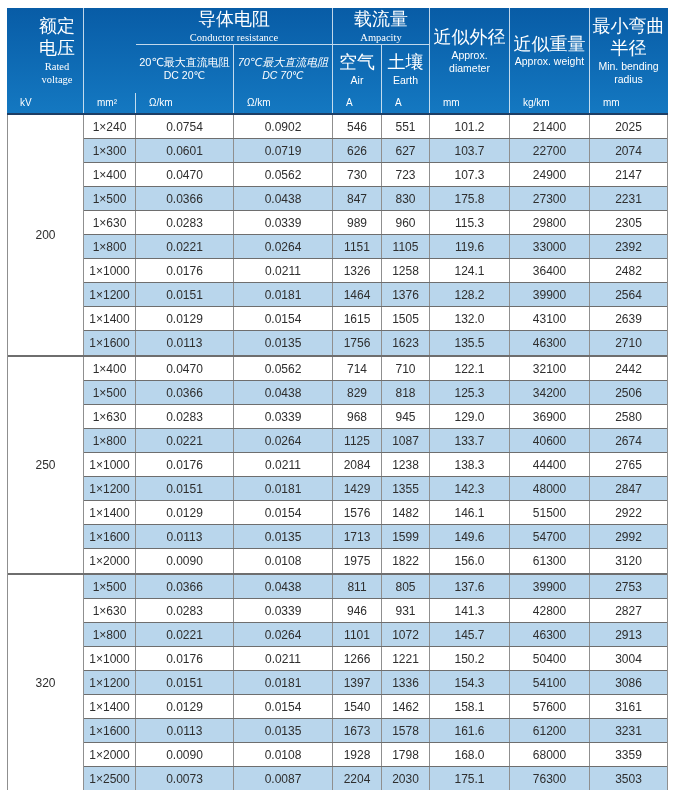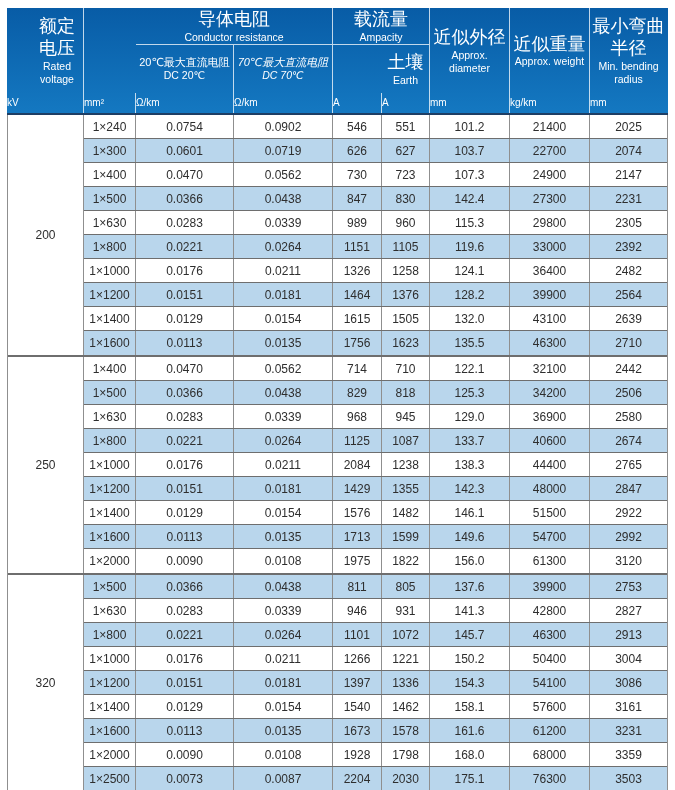--- a/index.html
+++ b/index.html
@@ -24,24 +24,24 @@
     border-bottom:2px solid #1e3e64;
     text-align:center;
   }
   .hcell{
     display:flex;flex-direction:column;justify-content:center;align-items:center;
     line-height:1.25;box-sizing:border-box;overflow:hidden;
   }
   .vline{border-right:1px solid rgba(255,255,255,0.75);}
   .hline{border-bottom:1px solid rgba(255,255,255,0.75);}
   .zh{font-size:18px;}
-  .en{font-size:10.5px;}
+  .en{font-size:10.5px;font-family:Liberation Serif, serif;}
   .zh-sub{font-size:11px;white-space:nowrap;}
   .en-sub{font-size:10.5px;}
-  .unit{font-size:10px;display:flex;align-items:flex-start;justify-content:center;box-sizing:border-box;}
+  .unit{font-size:10px;display:flex;align-items:flex-start;justify-content:center;box-sizing:border-box;padding-left:13px;}
 
   .c-volt-t{grid-column:1;grid-row:1/3;padding-left:24px;}
   .c-volt-u{grid-column:1;grid-row:3;}
   .c-spec-t{grid-column:2;grid-row:1/3;}
   .c-spec-u{grid-column:2;grid-row:3;}
   .g-res  {grid-column:3/5;grid-row:1;}
   .c-dc20 {grid-column:3;grid-row:2;}
   .c-dc20u{grid-column:3;grid-row:3;}
   .c-dc70 {grid-column:4;grid-row:2;font-style:italic;}
   .c-dc70u{grid-column:4;grid-row:3;}
@@ -109,20 +109,24 @@
         <span class="en-sub">DC 20℃</span>
       </div>
       <div class="hcell vline c-dc70">
         <span class="zh-sub">70℃最大直流电阻</span>
         <span class="en-sub">DC 70℃</span>
       </div>
       <div class="hcell vline hline g-amp">
         <span class="zh">载流量</span>
         <span class="en">Ampacity</span>
       </div>
+      <div class="hcell vline c-air">
+        <span class="zh">空气</span>
+        <span class="en-sub">Air</span>
+      </div>
       <div class="hcell vline c-ear">
         <span class="zh">土壤</span>
         <span class="en-sub">Earth</span>
       </div>
       <div class="hcell vline c-dia-t">
         <span class="zh">近似外径</span>
         <span class="en-sub">Approx. diameter</span>
       </div>
       <div class="hcell vline c-wgt-t">
         <span class="zh">近似重量</span>
@@ -177,21 +181,21 @@
               <div class="cell">107.3</div>
               <div class="cell">24900</div>
               <div class="cell">2147</div>
             </div>
             <div class="row alt">
               <div class="cell">1×500</div>
               <div class="cell">0.0366</div>
               <div class="cell">0.0438</div>
               <div class="cell">847</div>
               <div class="cell">830</div>
-              <div class="cell">142.4</div>
+              <div class="cell">175.8</div>
               <div class="cell">27300</div>
               <div class="cell">2231</div>
             </div>
             <div class="row">
               <div class="cell">1×630</div>
               <div class="cell">0.0283</div>
               <div class="cell">0.0339</div>
               <div class="cell">989</div>
               <div class="cell">960</div>
               <div class="cell">115.3</div>

